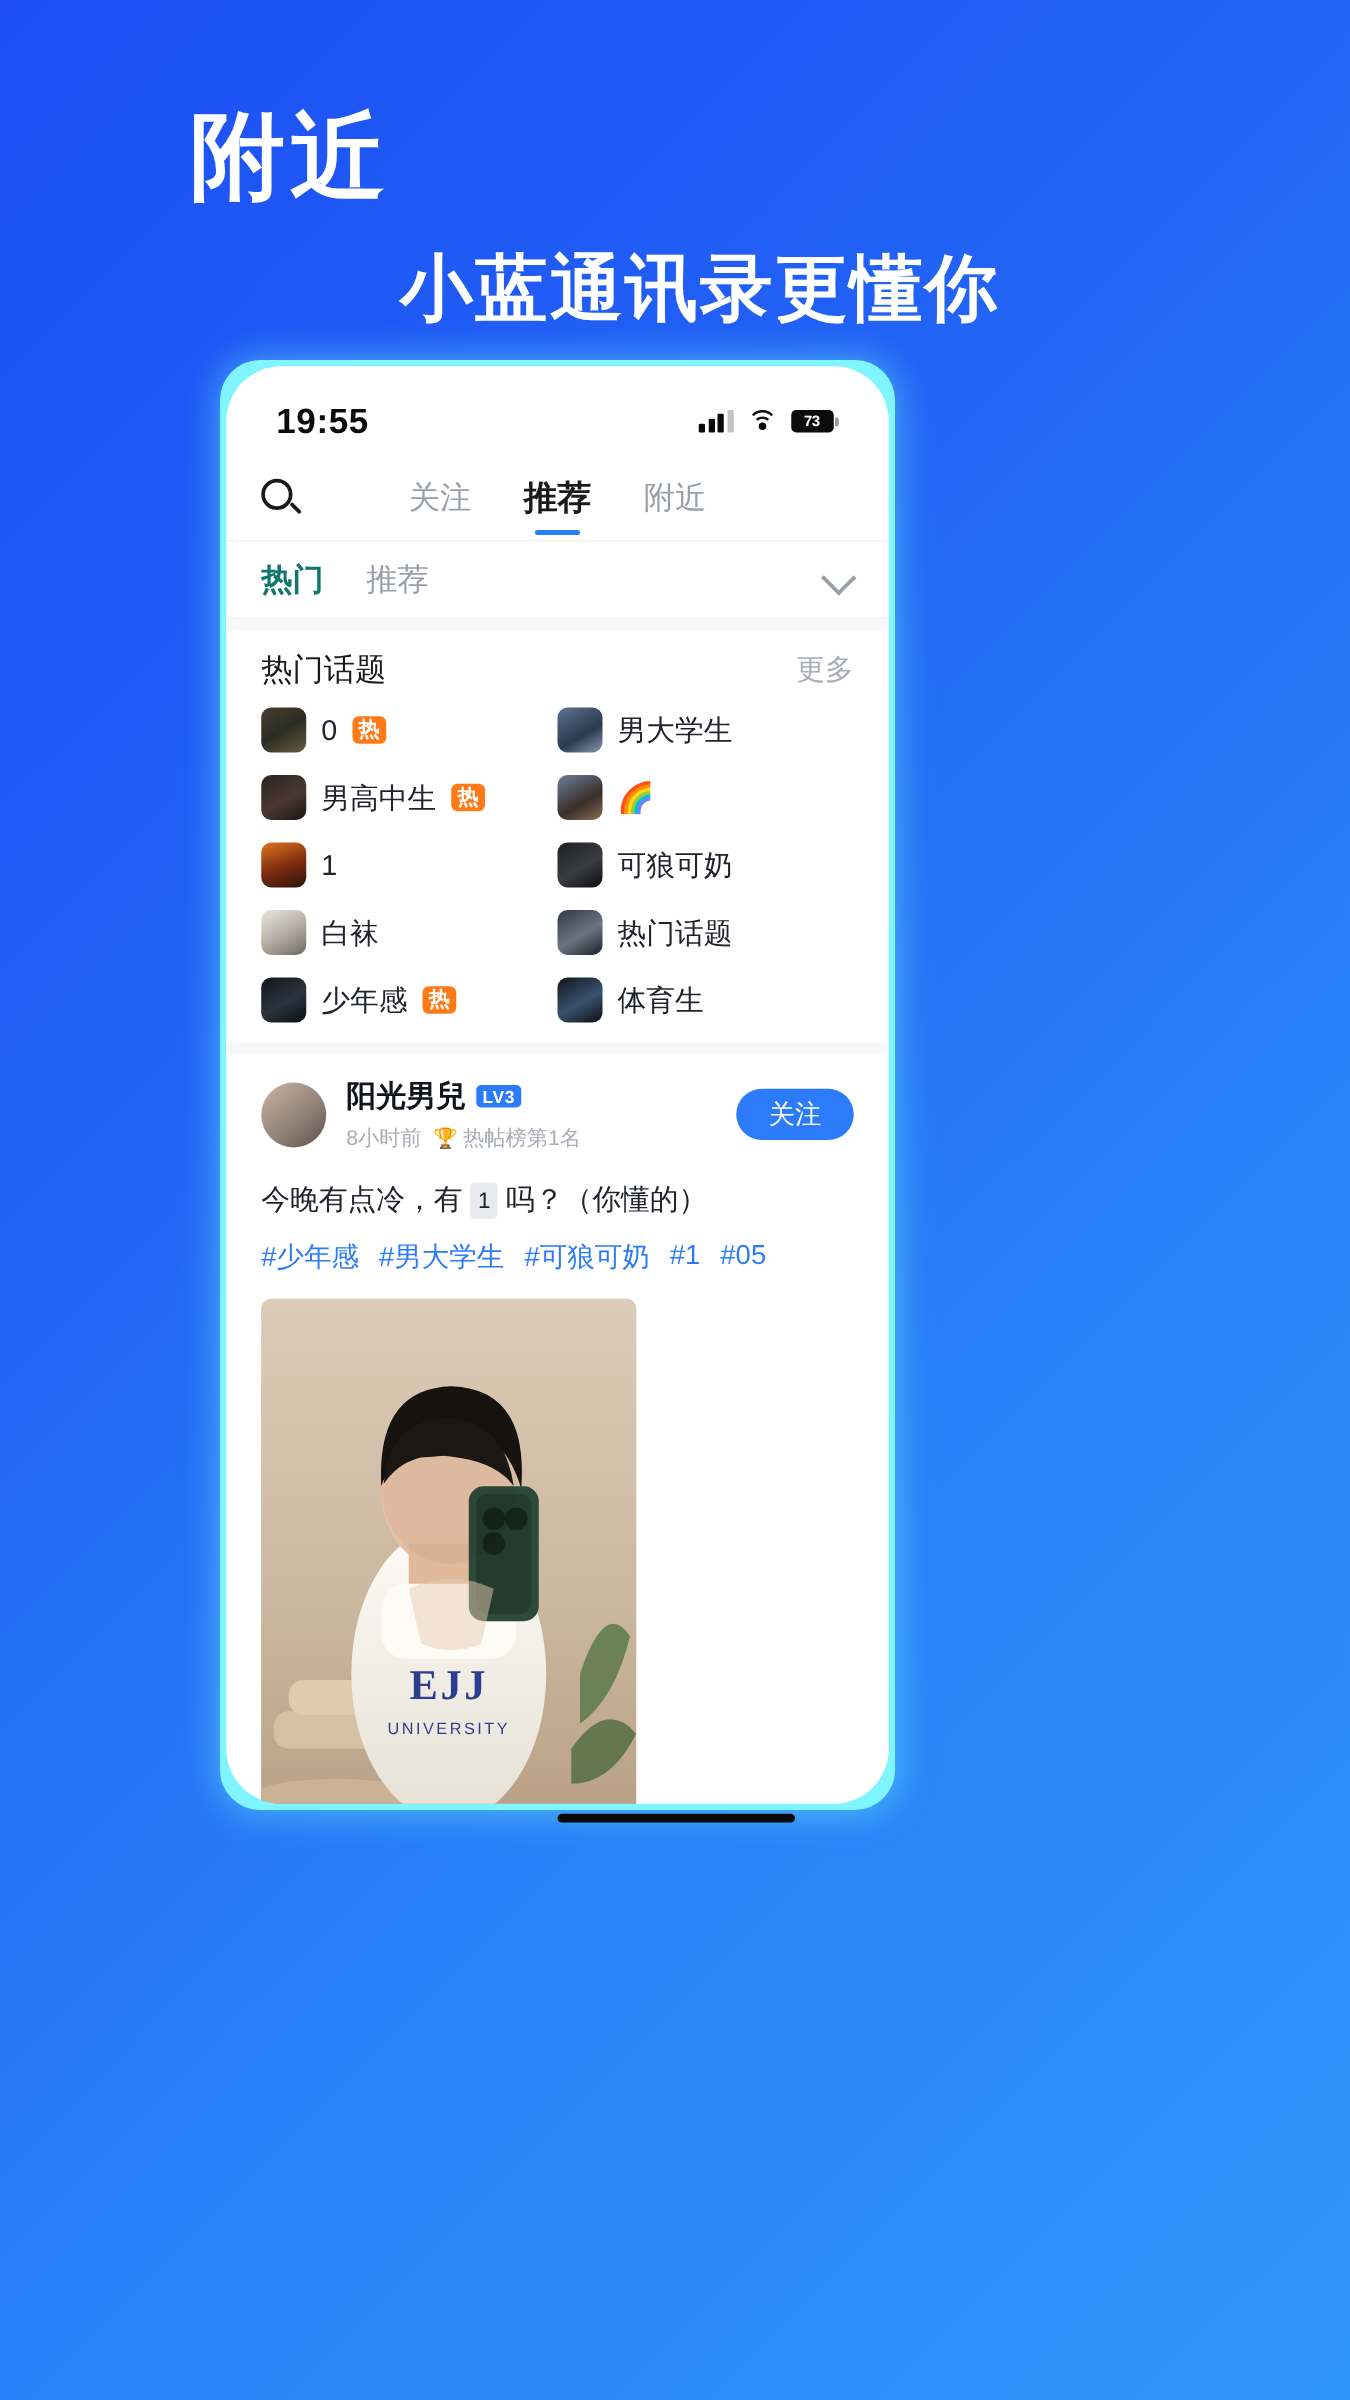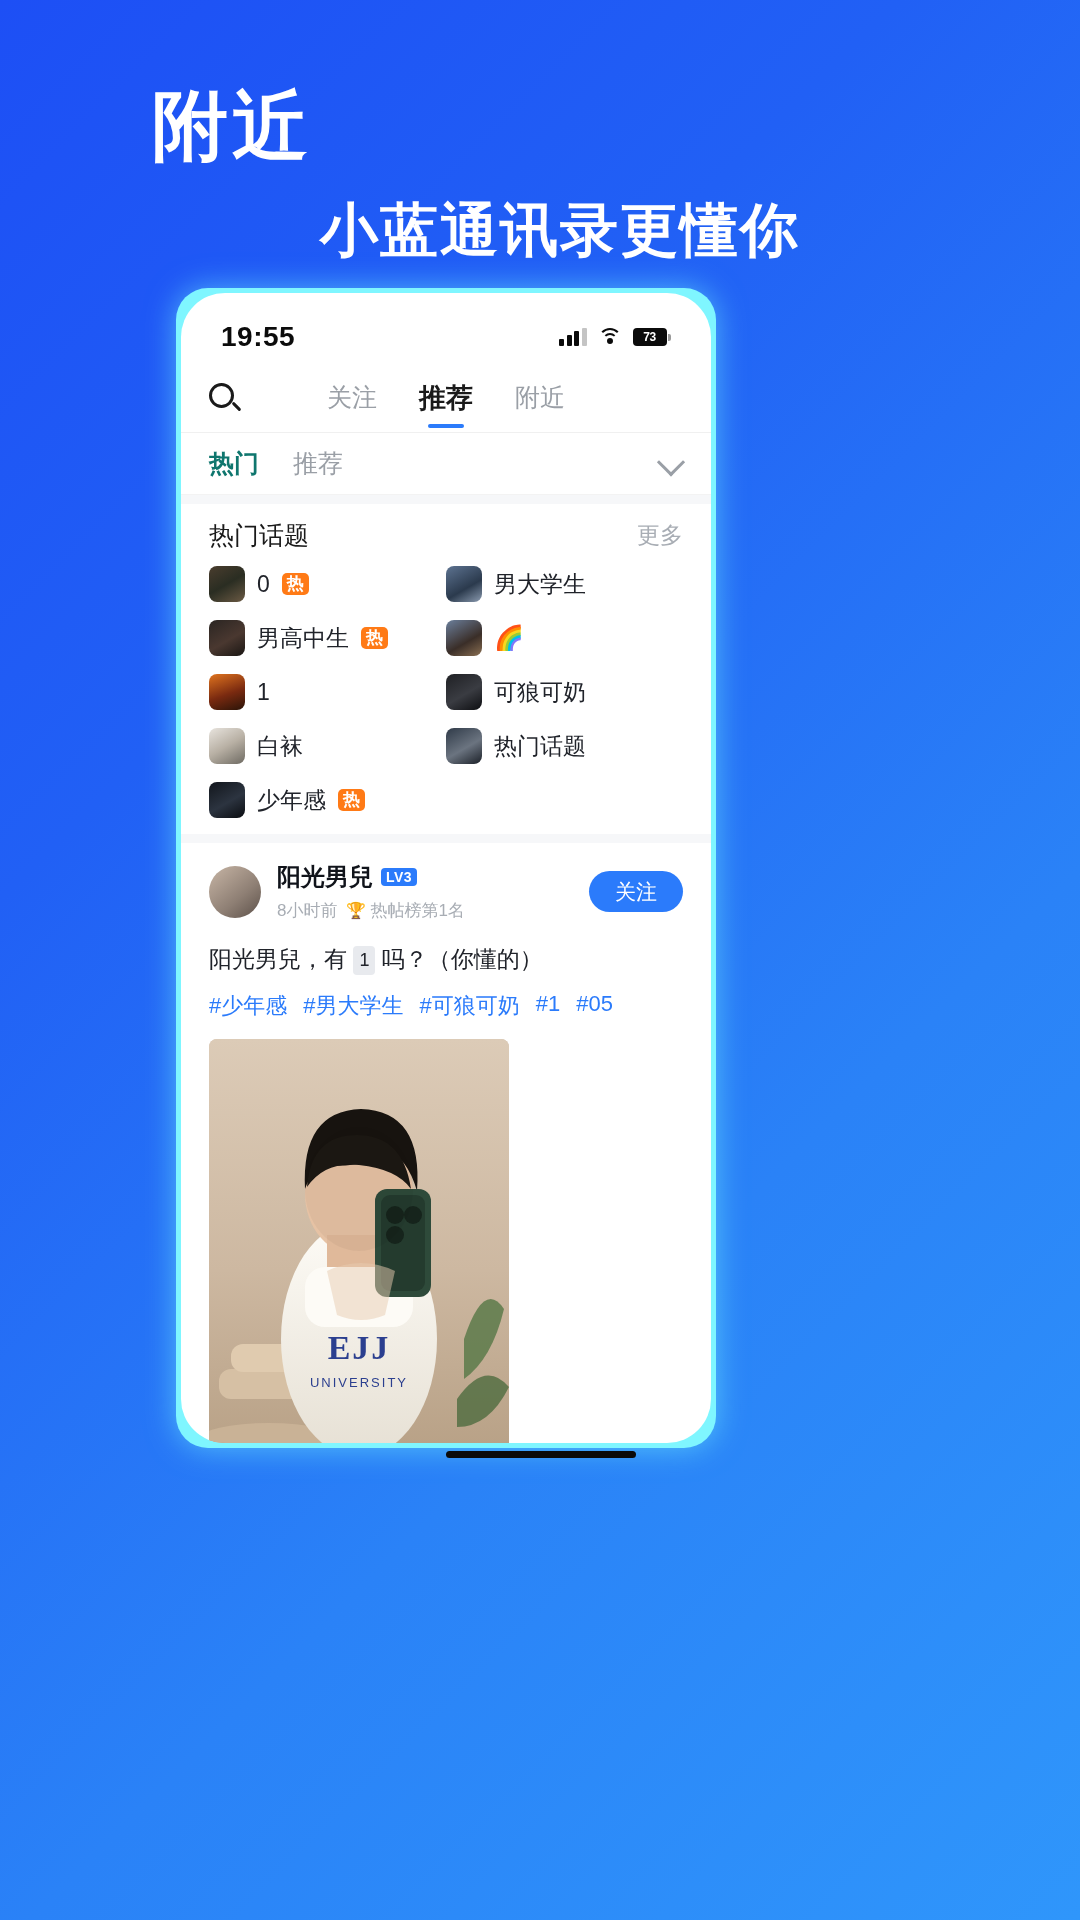--- a/index.html
+++ b/index.html
@@ -242,20 +242,24 @@
           <div class="thumb t7"></div>
           <span class="topic-label">热门话题</span>
         </div>
 
         <div class="topic">
           <div class="thumb t8"></div>
           <span class="topic-label">少年感</span>
           <span class="hot">热</span>
         </div>
 
+        <div class="topic">
+          <div class="thumb t9"></div>
+          <span class="topic-label">体育生</span>
+        </div>
 
       </div>
     </div>
 
     <div class="divider"></div>
 
     <div class="post">
       <div class="post-head">
         <div class="avatar"></div>
         <div class="post-meta">
@@ -268,21 +272,21 @@
             <span class="rank">
               <span class="trophy">🏆</span>
               <span>热帖榜第1名</span>
             </span>
           </div>
         </div>
         <button class="follow-btn">关注</button>
       </div>
 
       <div class="post-text">
-        <span>阳光男兒，有</span>
+        <span>今晚有点冷，有</span>
         <span class="numbox">1</span>
         <span>吗？（你懂的）</span>
       </div>
 
       <div class="post-tags">
         <span class="ptag">#少年感</span>
         <span class="ptag">#男大学生</span>
         <span class="ptag">#可狼可奶</span>
         <span class="ptag">#1</span>
         <span class="ptag">#05</span>

